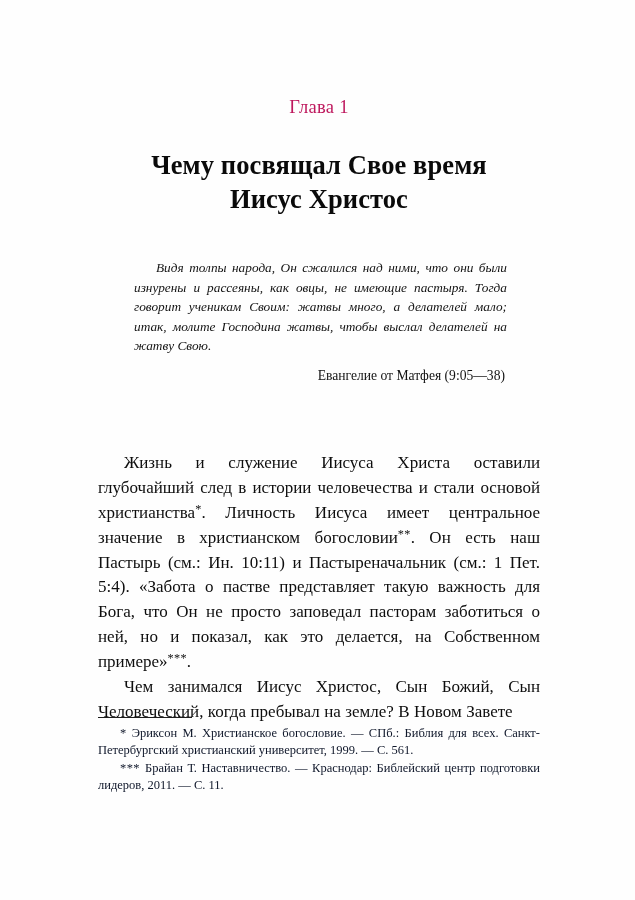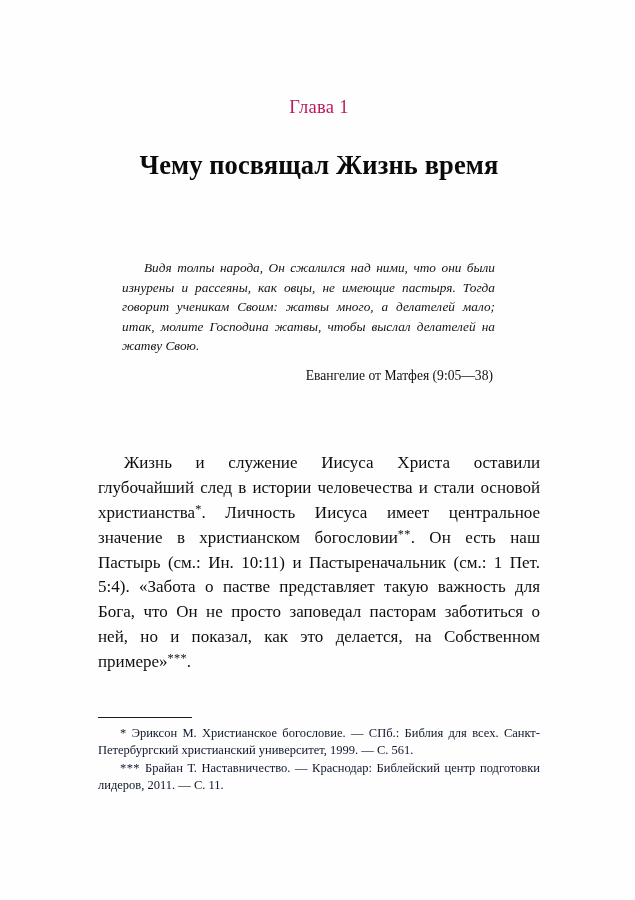--- a/index.html
+++ b/index.html
@@ -54,21 +54,21 @@
     color: #0a0a0a;
   }
   .chapter-title .tl {
     display: block;
     white-space: nowrap;
   }
 
   
   .epigraph {
     top: 258px;
-    left: 122px;
+    left: 134px;
     width: 373px;
   }
   .epigraph-text {
     font-style: italic;
     font-size: 13.3px;
     line-height: 1.47;
     text-align: justify;
     text-indent: 22px;
     color: #131313;
     margin: 0;
@@ -128,30 +128,32 @@
   }
 </style>
 </head>
 <body>
 
 <div class="page">
 
   <div class="col chapter-label">Глава 1</div>
 
   <div class="col chapter-title">
-    <span class="tl">Чему посвящал Жизнь время</span>
+    <span class="tl">Чему посвящал Свое время</span>
+    <span class="tl">Иисус Христос</span>
   </div>
 
   <div class="col epigraph">
     <p class="epigraph-text">Видя толпы народа, Он сжалился над ними, что они были изнурены и рассеяны, как овцы, не имеющие пастыря. Тогда говорит ученикам Своим: жатвы много, а делателей мало; итак, молите Господина жатвы, чтобы выслал делателей на жатву Свою.</p>
     <div class="epigraph-source">Евангелие от Матфея (9:05—38)</div>
   </div>
 
   <div class="col body-text">
     <p><span>Жизнь и служение Иисуса Христа оставили глубочайший след в истории человечества и стали основой христианства</span><sup class="fn">*</sup><span>. Личность Иисуса имеет центральное значение в христианском богословии</span><sup class="fn">**</sup><span>. Он есть наш Пастырь (см.: Ин. 10:11) и Пастыреначальник (см.: 1 Пет. 5:4). «Забота о пастве представляет такую важность для Бога, что Он не просто заповедал пасторам заботиться о ней, но и показал, как это делается, на Собственном примере»</span><sup class="fn">***</sup><span>.</span></p>
+    <p>Чем занимался Иисус Христос, Сын Божий, Сын Человеческий, когда пребывал на земле? В Новом Завете</p>
   </div>
 
   <div class="col footnotes">
     <div class="fn-rule"></div>
     <p><span class="fn-mark">*</span><span>Эриксон М. Христианское богословие. — СПб.: Библия для всех. Санкт-Петербургский христианский университет, 1999. — С. 561.</span></p>
     <p><span class="fn-mark">***</span><span>Брайан Т. Наставничество. — Краснодар: Библейский центр подготовки лидеров, 2011. — С. 11.</span></p>
   </div>
 
 </div>
 

